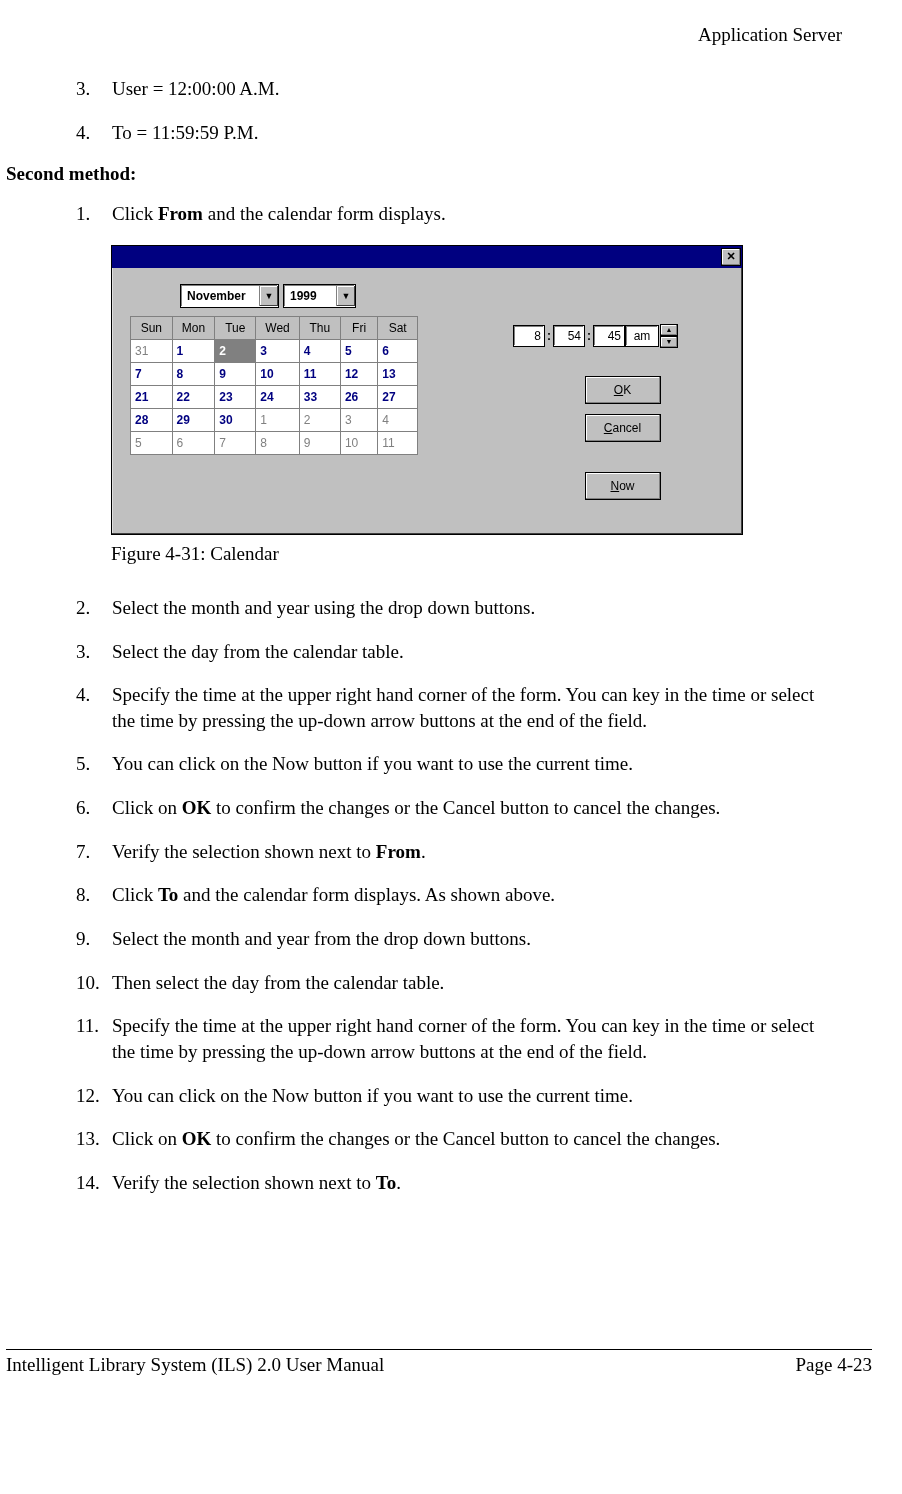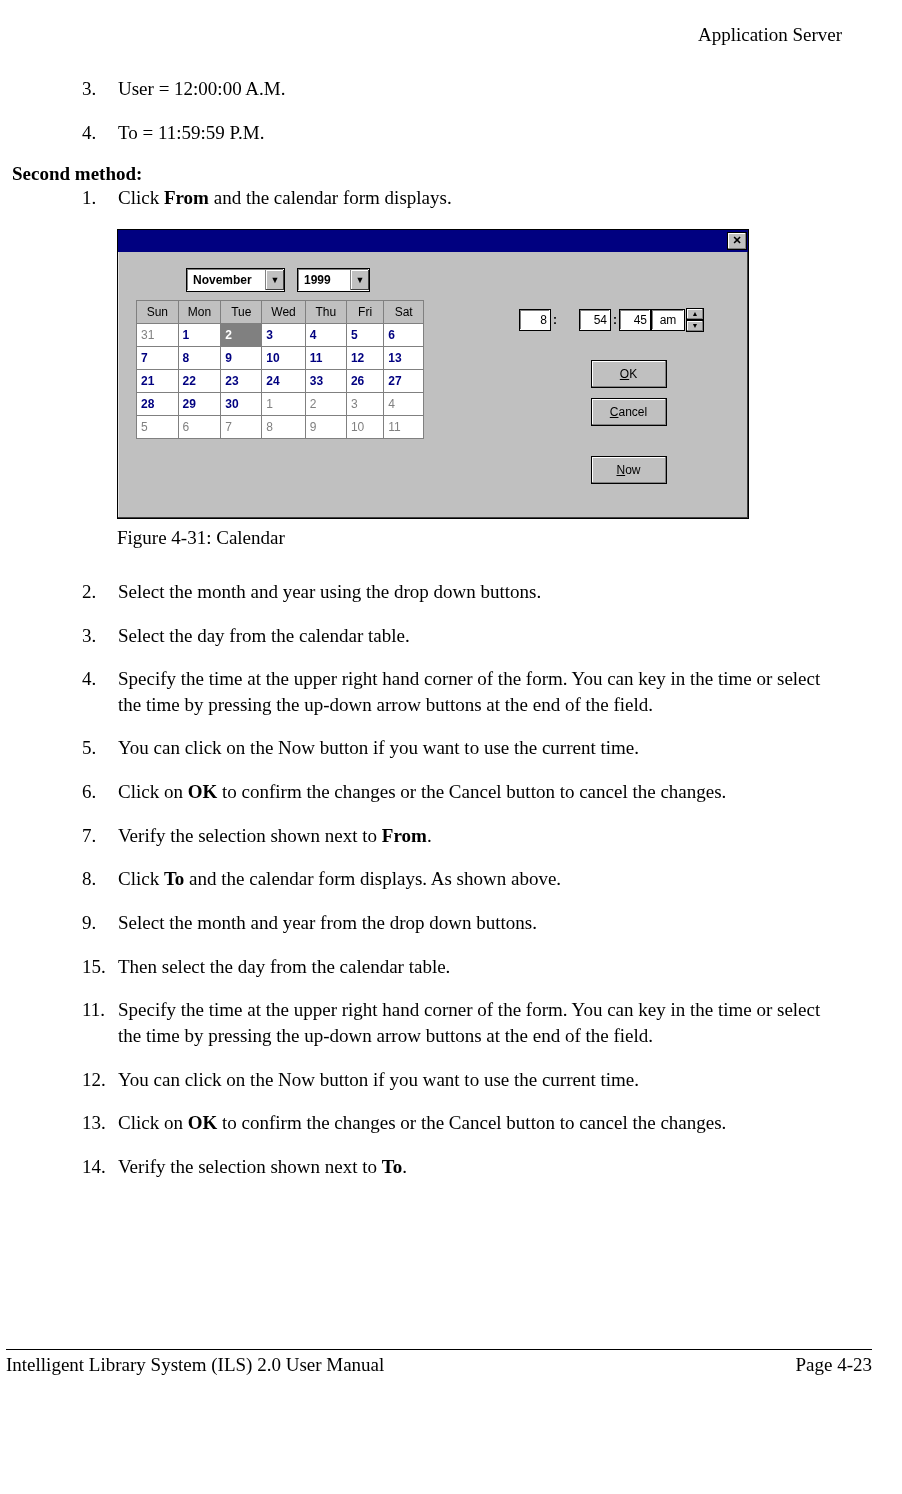--- a/index.html
+++ b/index.html
@@ -5,21 +5,21 @@
   body {
     font-family: "Times New Roman", Times, serif;
     font-size: 19px;
     margin: 0;
     padding: 0;
     background: #fff;
     color: #000;
     width: 902px;
   }
   .page {
-    padding: 24px 30px 20px 12px;
+    padding: 24px 30px 20px 6px;
     min-height: 1400px;
     position: relative;
     box-sizing: border-box;
   }
   .header-right {
     text-align: right;
     padding-right: 30px;
     font-size: 19px;
     margin-bottom: 30px;
   }
@@ -34,21 +34,21 @@
   .list-num {
     min-width: 36px;
     text-align: left;
   }
   .list-text {
     flex: 1;
   }
   .bold { font-weight: bold; }
   .section-head {
     font-weight: bold;
-    margin: 0 0 0 0;
+    margin: 0 0 16px 0;
     padding-left: 0;
   }
   .figure-wrap {
     margin: 10px 0 12px 105px;
   }
   .caption {
     text-align: left;
     margin: 8px 0 30px 0;
     width: 630px;
   }
@@ -80,21 +80,21 @@
     line-height: 14px;
   }
   .dialog-body {
     display: flex;
     padding: 16px 12px 24px 18px;
   }
   .left-side { flex: 0 0 340px; }
   .right-side { flex: 1; padding-left: 45px; padding-top: 40px;}
   .combo-row {
     display: flex;
-    gap: 12px;
+    gap: 4px;
     margin: 0 0 8px 50px;
   }
   .combo {
     display: flex;
     background: #fff;
     border: 1px solid #000;
     box-shadow: inset -1px -1px 0 #fff, inset 1px 1px 0 #808080;
     height: 22px;
     align-items: center;
   }
@@ -149,21 +149,21 @@
     border: 1px solid #000;
     box-shadow: inset -1px -1px 0 #fff, inset 1px 1px 0 #808080;
     height: 20px;
     padding: 0 3px;
     font-size: 12px;
     display: flex;
     align-items: center;
     justify-content: flex-end;
   }
   .time-box.hr  { width: 24px; }
-  .time-box.min { width: 24px; margin-left: 20px; }
+  .time-box.min { width: 24px; }
   .time-box.sec { width: 24px; }
   .time-box.ampm{ width: 26px; justify-content: center;}
   .colon { padding: 0 2px; font-weight: bold;}
   .spinner {
     width: 18px;
     display: flex;
     flex-direction: column;
     margin-left: 1px;
   }
   .spin {
@@ -367,21 +367,21 @@
       </div>
       <div class="list-item">
         <span class="list-num">8.</span>
         <span class="list-text"><span>Click </span><span class="bold">To</span><span> and the calendar form displays. As shown above.</span></span>
       </div>
       <div class="list-item">
         <span class="list-num">9.</span>
         <span class="list-text">Select the month and year from the drop down buttons.</span>
       </div>
       <div class="list-item">
-        <span class="list-num">15.</span>
+        <span class="list-num">10.</span>
         <span class="list-text">Then select the day from the calendar table.</span>
       </div>
       <div class="list-item">
         <span class="list-num">11.</span>
         <span class="list-text">Specify the time at the upper right hand corner of the form. You can key in the time or select the time by pressing the up-down arrow buttons at the end of the field.</span>
       </div>
       <div class="list-item">
         <span class="list-num">12.</span>
         <span class="list-text">You can click on the Now button if you want to use the current time.</span>
       </div>

